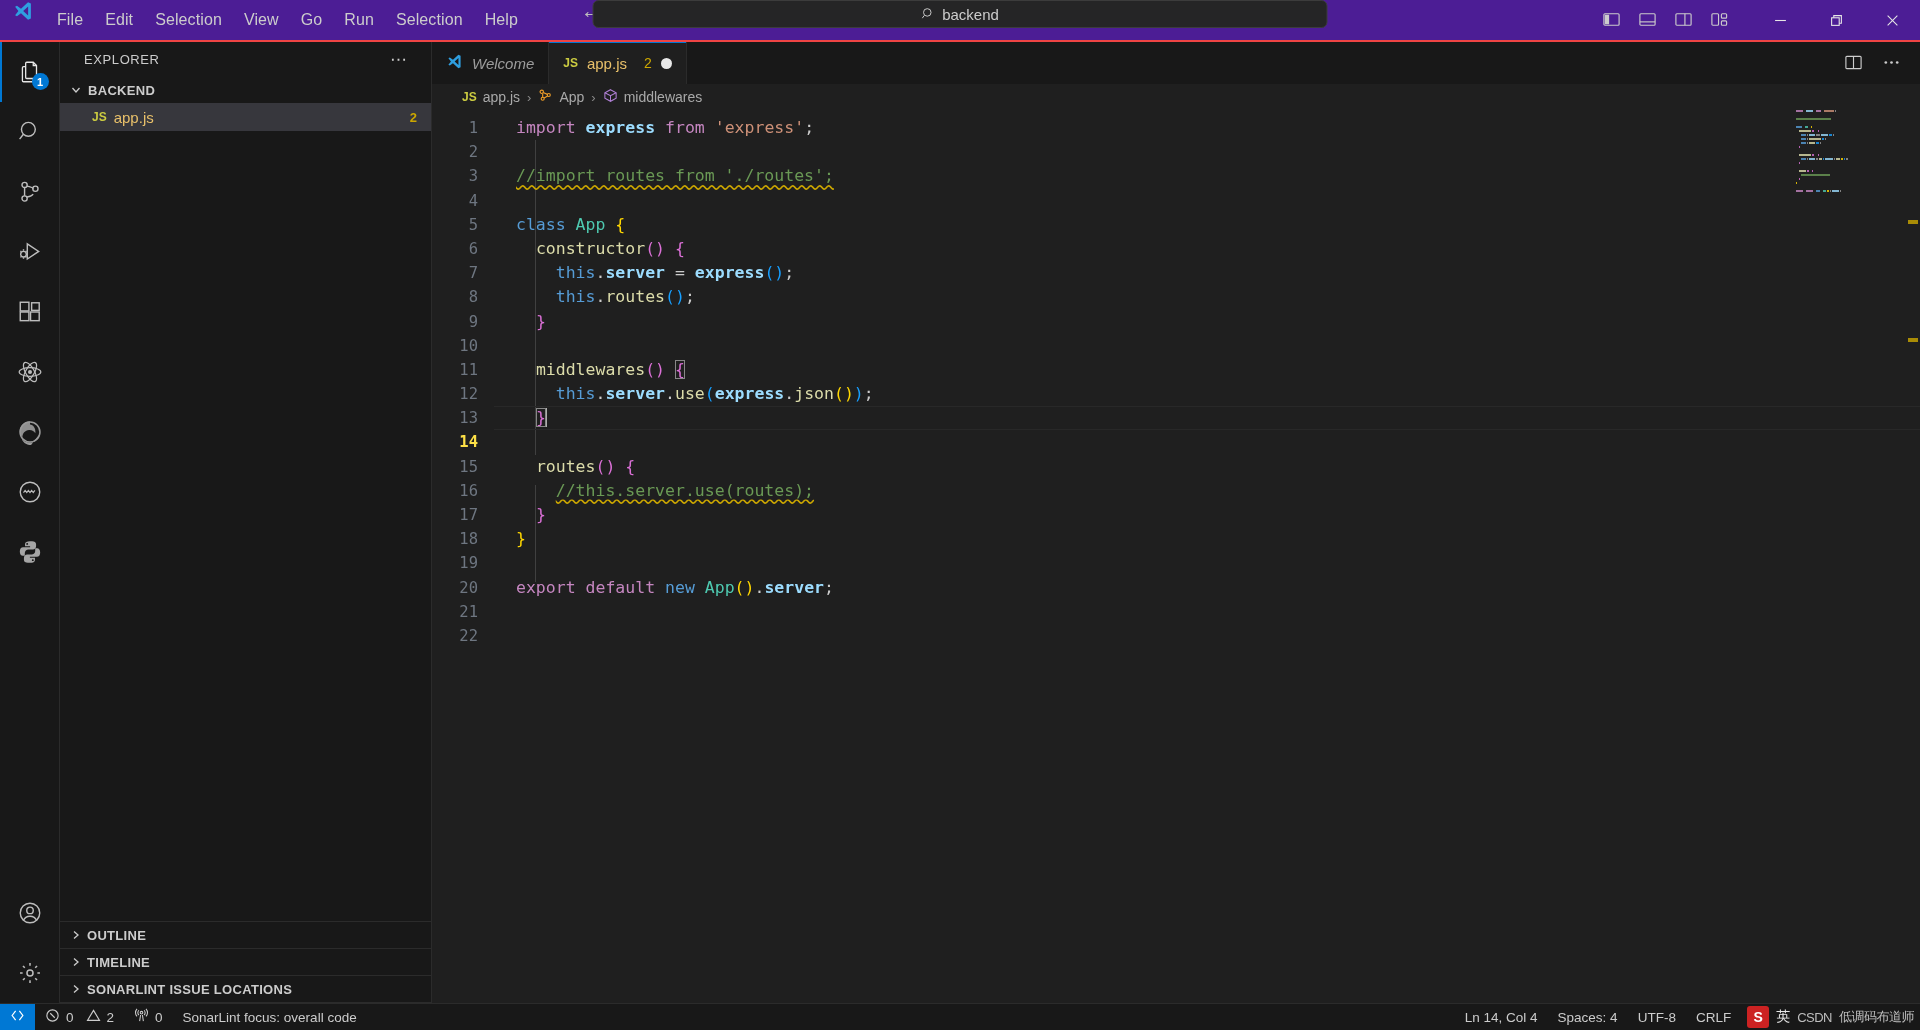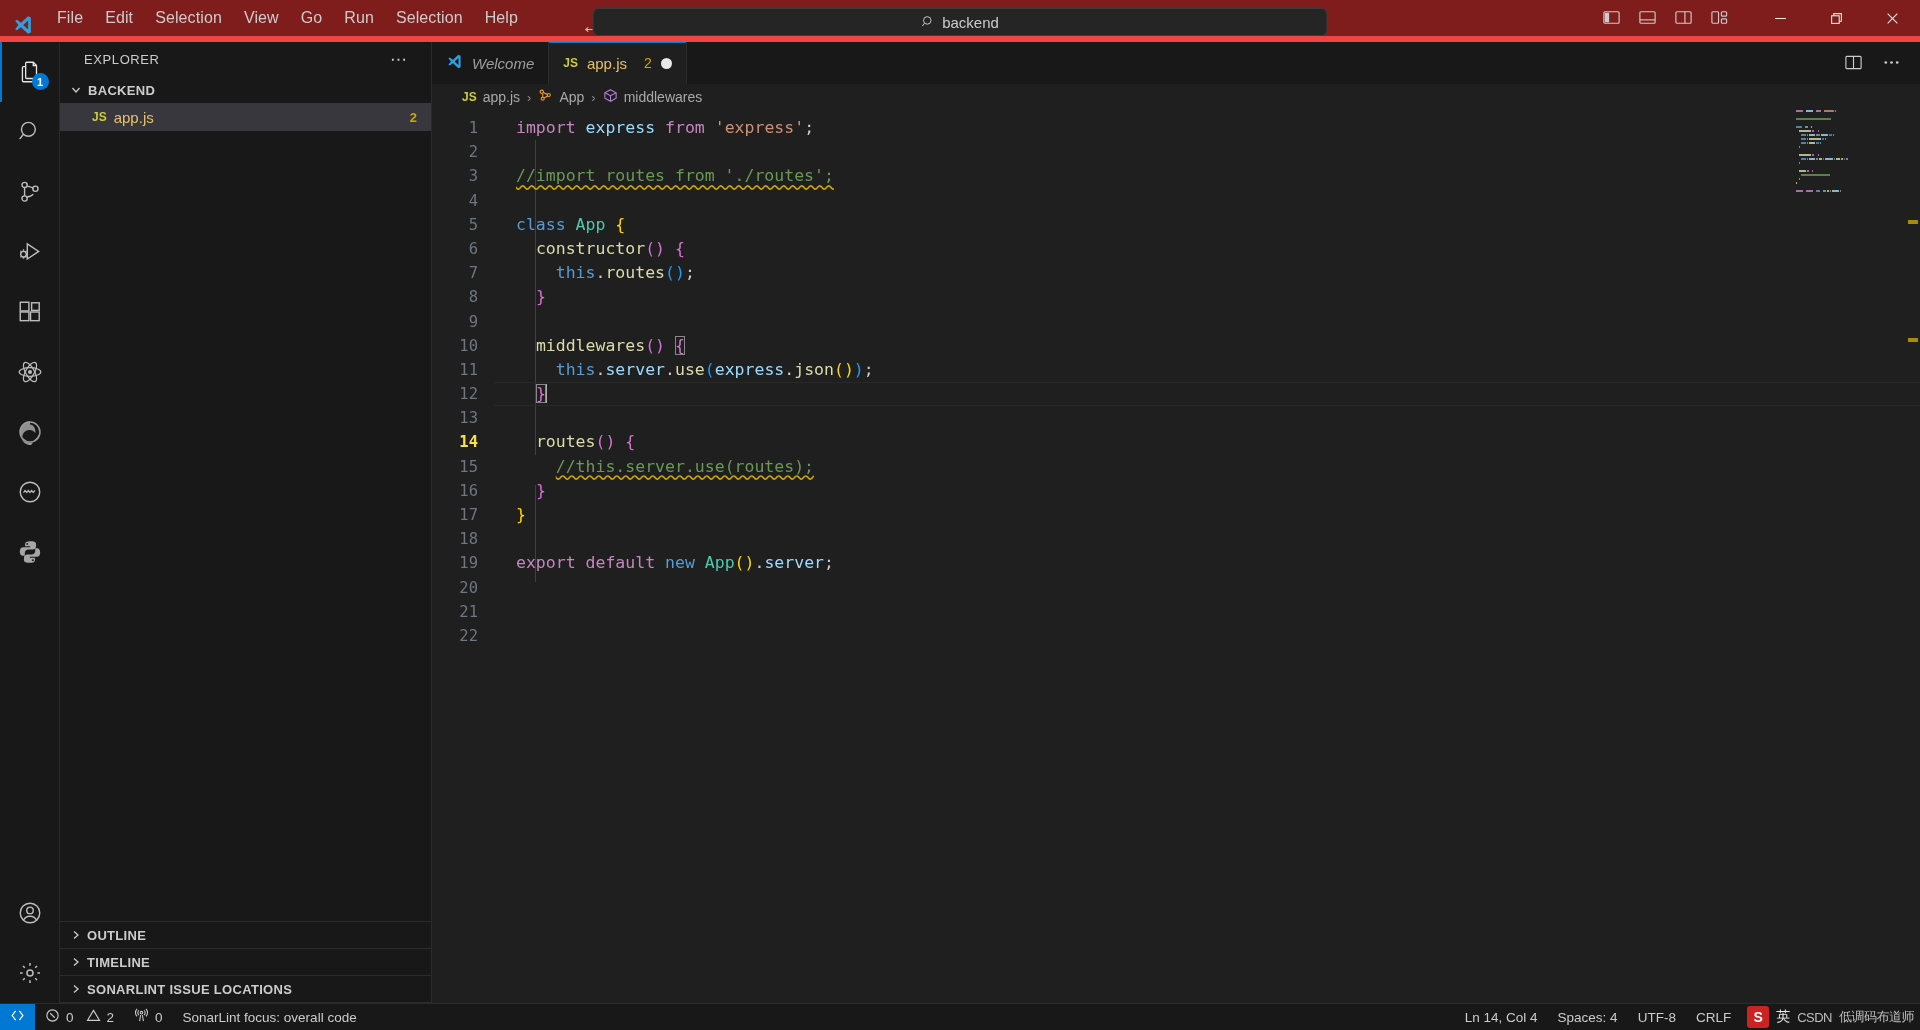--- a/index.html
+++ b/index.html
@@ -8,23 +8,23 @@
     background: #1f1f1f;
     font-family: "Liberation Sans", sans-serif;
     overflow: hidden;
     color: #cccccc;
     -webkit-font-smoothing: antialiased;
   }
   .app { width: 1920px; height: 1030px; display: flex; flex-direction: column; background:#1f1f1f; }
 
   
   .titlebar {
-    height: 42px; flex: 0 0 42px; background: #7f1d1d;
-    display: flex; align-items: flex-end; position: relative;
-    border-bottom: 6px solid #ef4444;
+    height: 42px; flex: 0 0 42px; background: #4c1d95;
+    display: flex; align-items: flex-start; position: relative;
+    border-bottom: 2px solid #ef4444;
   }
   .vscode-logo { width: 46px; display:flex; align-items:center; justify-content:center; }
   .menu { display: flex; align-items: center; height: 100%; }
   .menu-item {
     padding: 0 11px; height: 100%; display: flex; align-items: center;
     font-size: 16px; color: #cccccc; cursor: default; letter-spacing: .1px;
   }
   .nav-arrows { display: flex; align-items: center; margin-left: 52px; gap: 18px; }
   .nav-arrow { font-size: 21px; color: #bdbdbd; line-height: 1; cursor: default; }
   .nav-arrow.dim { color: #8e8e8e; }
@@ -137,21 +137,21 @@
     font-family: "DejaVu Sans Mono", monospace; font-size: 16.5px;
     padding-left: 22px; position: relative;
   }
   .cline.current { background: transparent; box-shadow: inset 0 1px 0 #282828, inset 0 -1px 0 #282828; }
   .indent-guide {
     position: absolute; width: 1px; background: #404040; left: 0; top: 0;
   }
   
   .t-kw    { color: #c586c0; }
   .t-kw2   { color: #569cd6; }
-  .t-id    { color: #9cdcfe; }
+  .t-id    { color: #9cdcfe; font-weight: bold; }
   .t-fn    { color: #dcdcaa; }
   .t-str   { color: #ce9178; }
   .t-cmt   { color: #6a9955; }
   .t-pun   { color: #cccccc; }
   .t-cls   { color: #4ec9b0; }
   .t-p1    { color: #ffd700; }
   .t-p2    { color: #da70d6; }
   .t-p3    { color: #179fff; }
   .squiggle {
     text-decoration: underline wavy #cca700; text-decoration-skip-ink: none;
@@ -520,20 +520,21 @@
           </div>
         <div class="codecol" id="codecol">
           <div class="indent-guide" style="left:41px; top:30px; height:315px;"></div>
           <div class="indent-guide" style="left:41px; top:375px; height:97px;"></div>
         <div class="cline"><span class="t-kw">import</span><span class="t-pun"> </span><span class="t-id">express</span><span class="t-pun"> </span><span class="t-kw">from</span><span class="t-pun"> </span><span class="t-str">'express'</span><span class="t-pun">;</span></div>
             <div class="cline">&nbsp;</div>
             <div class="cline"><span class="t-cmt squiggle">//import routes from './routes';</span></div>
             <div class="cline">&nbsp;</div>
             <div class="cline"><span class="t-kw2">class</span><span class="t-pun"> </span><span class="t-cls">App</span><span class="t-pun"> </span><span class="t-p1">{</span></div>
             <div class="cline"><span class="t-pun">  </span><span class="t-fn">constructor</span><span class="t-p2">()</span><span class="t-pun"> </span><span class="t-p2">{</span></div>
+            <div class="cline"><span class="t-pun">    </span><span class="t-kw2">this</span><span class="t-pun">.</span><span class="t-id">server</span><span class="t-pun"> = </span><span class="t-id">express</span><span class="t-p3">()</span><span class="t-pun">;</span></div>
             <div class="cline"><span class="t-pun">    </span><span class="t-kw2">this</span><span class="t-pun">.</span><span class="t-fn">routes</span><span class="t-p3">()</span><span class="t-pun">;</span></div>
             <div class="cline"><span class="t-pun">  </span><span class="t-p2">}</span></div>
             <div class="cline">&nbsp;</div>
             <div class="cline"><span class="t-pun">  </span><span class="t-fn">middlewares</span><span class="t-p2">()</span><span class="t-pun"> </span><span class="t-p2 bracket-box">{</span></div>
             <div class="cline"><span class="t-pun">    </span><span class="t-kw2">this</span><span class="t-pun">.</span><span class="t-id">server</span><span class="t-pun">.</span><span class="t-fn">use</span><span class="t-p3">(</span><span class="t-id">express</span><span class="t-pun">.</span><span class="t-fn">json</span><span class="t-p1">()</span><span class="t-p3">)</span><span class="t-pun">;</span></div>
             <div class="cline current"><span class="t-pun">  </span><span class="t-p2 bracket-box">}</span><span class="caret"></span></div>
             <div class="cline">&nbsp;</div>
             <div class="cline"><span class="t-pun">  </span><span class="t-fn">routes</span><span class="t-p2">()</span><span class="t-pun"> </span><span class="t-p2">{</span></div>
             <div class="cline"><span class="t-pun">    </span><span class="t-cmt squiggle">//this.server.use(routes);</span></div>
             <div class="cline"><span class="t-pun">  </span><span class="t-p2">}</span></div>

